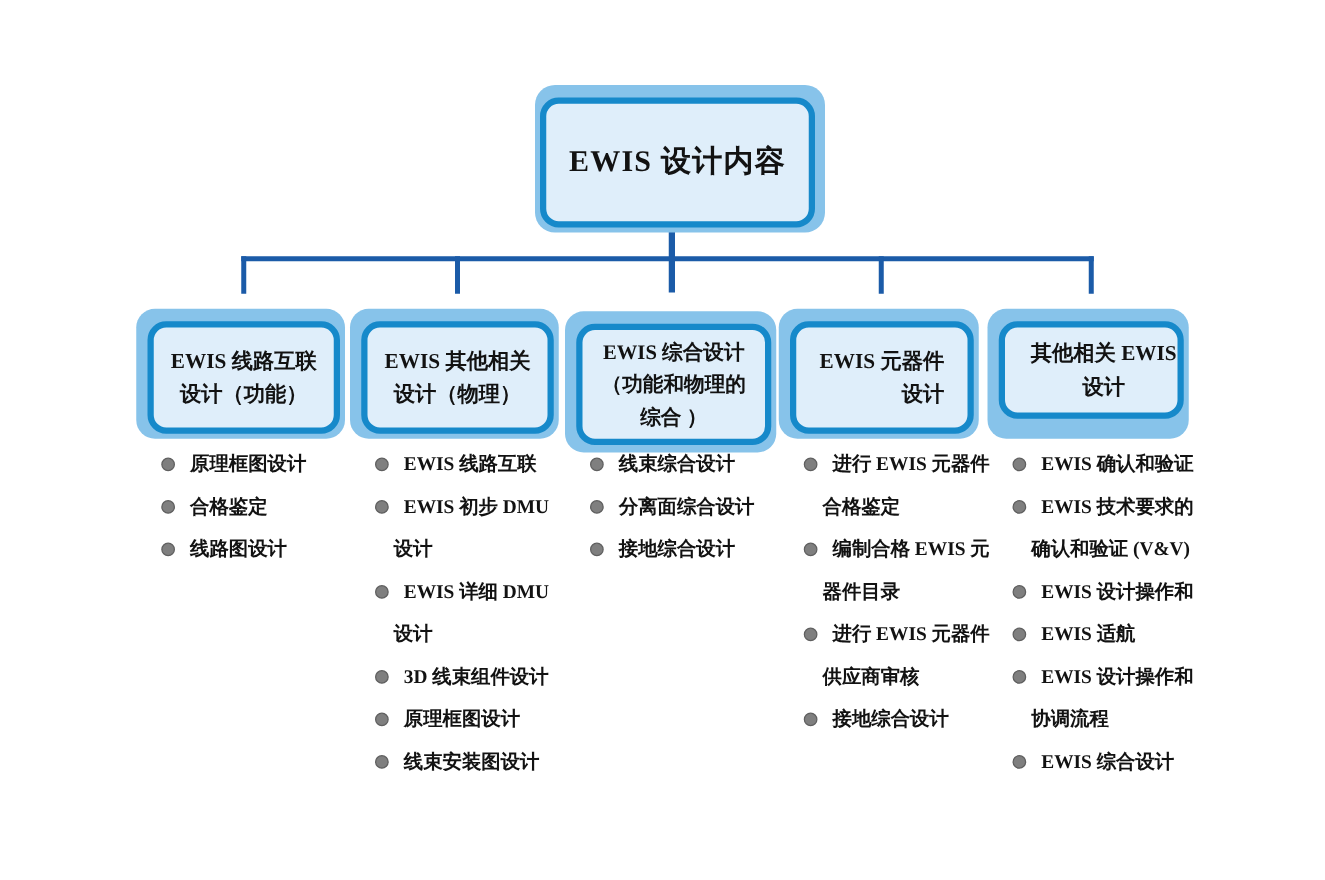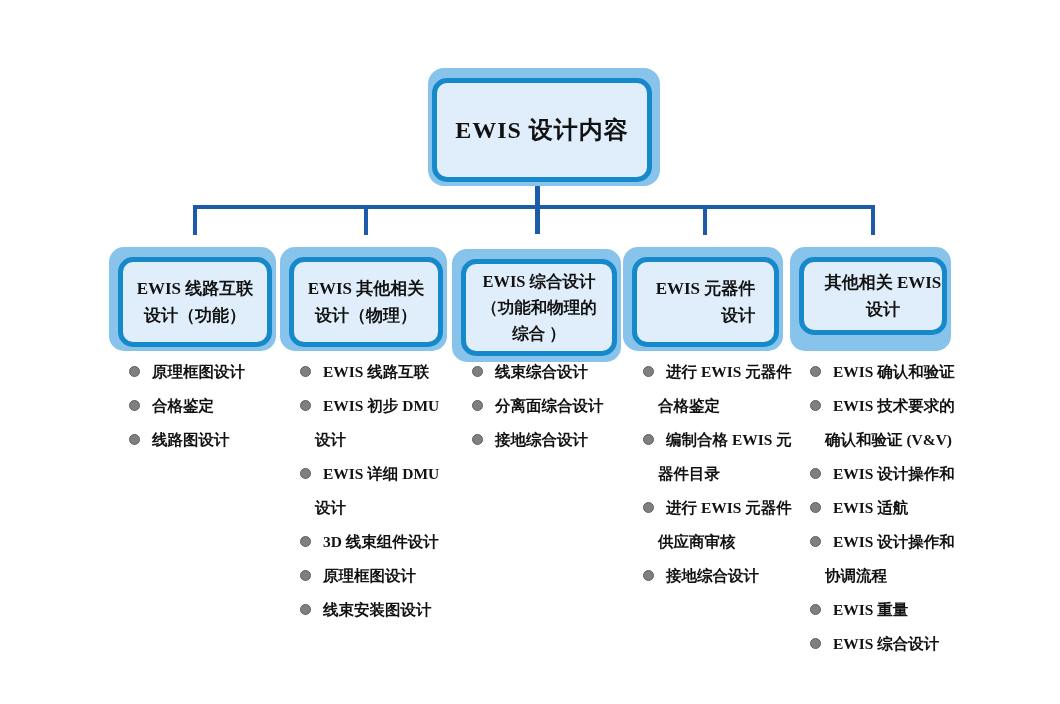--- a/index.html
+++ b/index.html
@@ -215,22 +215,18 @@
           <span class="bullet"></span>
           <span class="li-text">EWIS 适航</span>
         </li>
         <li>
           <span class="bullet"></span>
           <span class="li-text">EWIS 设计操作和
 协调流程</span>
         </li>
         <li>
           <span class="bullet"></span>
-          <span class="li-text">EWIS 重量</span>
-        </li>
-        <li>
-          <span class="bullet"></span>
           <span class="li-text">EWIS 综合设计</span>
         </li>
       </ul>
   </div>
 
 </div>
 
 </body></html>

